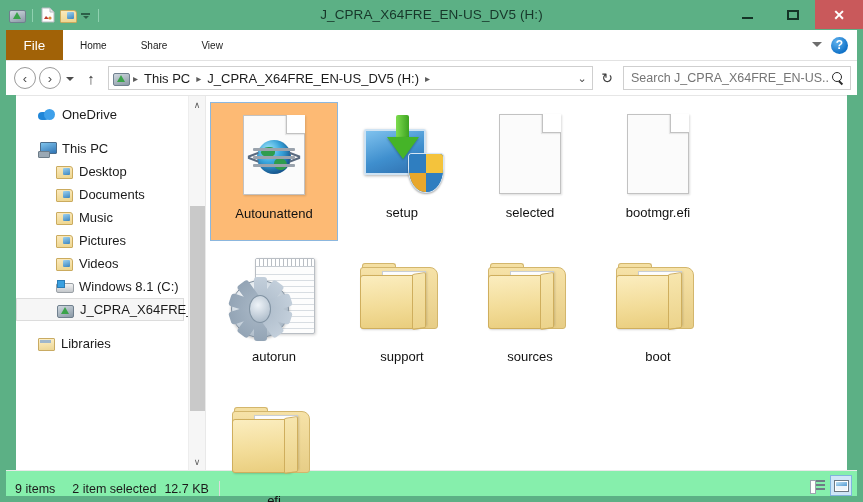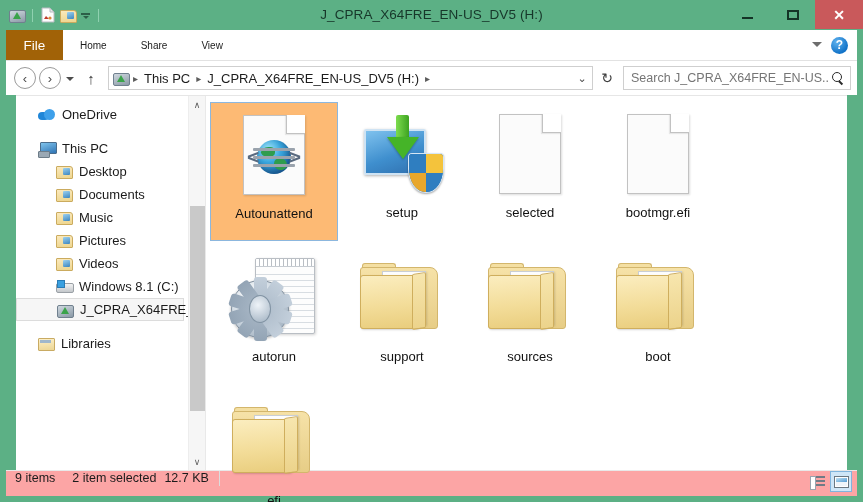--- a/index.html
+++ b/index.html
@@ -387,22 +387,22 @@
   .folder .flap {
     position:absolute; left:52px; top:10px; width:14px; height:56px;
     background: linear-gradient(180deg,#f7e6ae,#ecd38b);
     border:1px solid #cfae5d;
     transform: skewY(-8deg);
     border-radius:2px;
   }
 
   
   #statusbar {
-    height: 26px; margin: 0 6px 6px 6px; flex: none; background: #fca5a5;
-    display: flex; align-items: flex-start; padding: 0 2px 0 9px;
+    height: 26px; margin: 0 6px 6px 6px; flex: none; background: #86efac;
+    display: flex; align-items: flex-end; padding: 0 2px 0 9px;
     border-top: 1px solid #e9e9e9;
   }
   .status-text { font-size: 12.5px; color: #1b1b1b; }
   #status-count { margin-right: 17px; }
   #status-sel { margin-right: 8px; }
   .status-sep {
     width: 1px; height: 15px; background: #dcdcdc; margin-left: 10px;
   }
   #viewbtns { margin-left: auto; display: flex; gap: 2px; padding-right: 3px; }
   .viewbtn {

